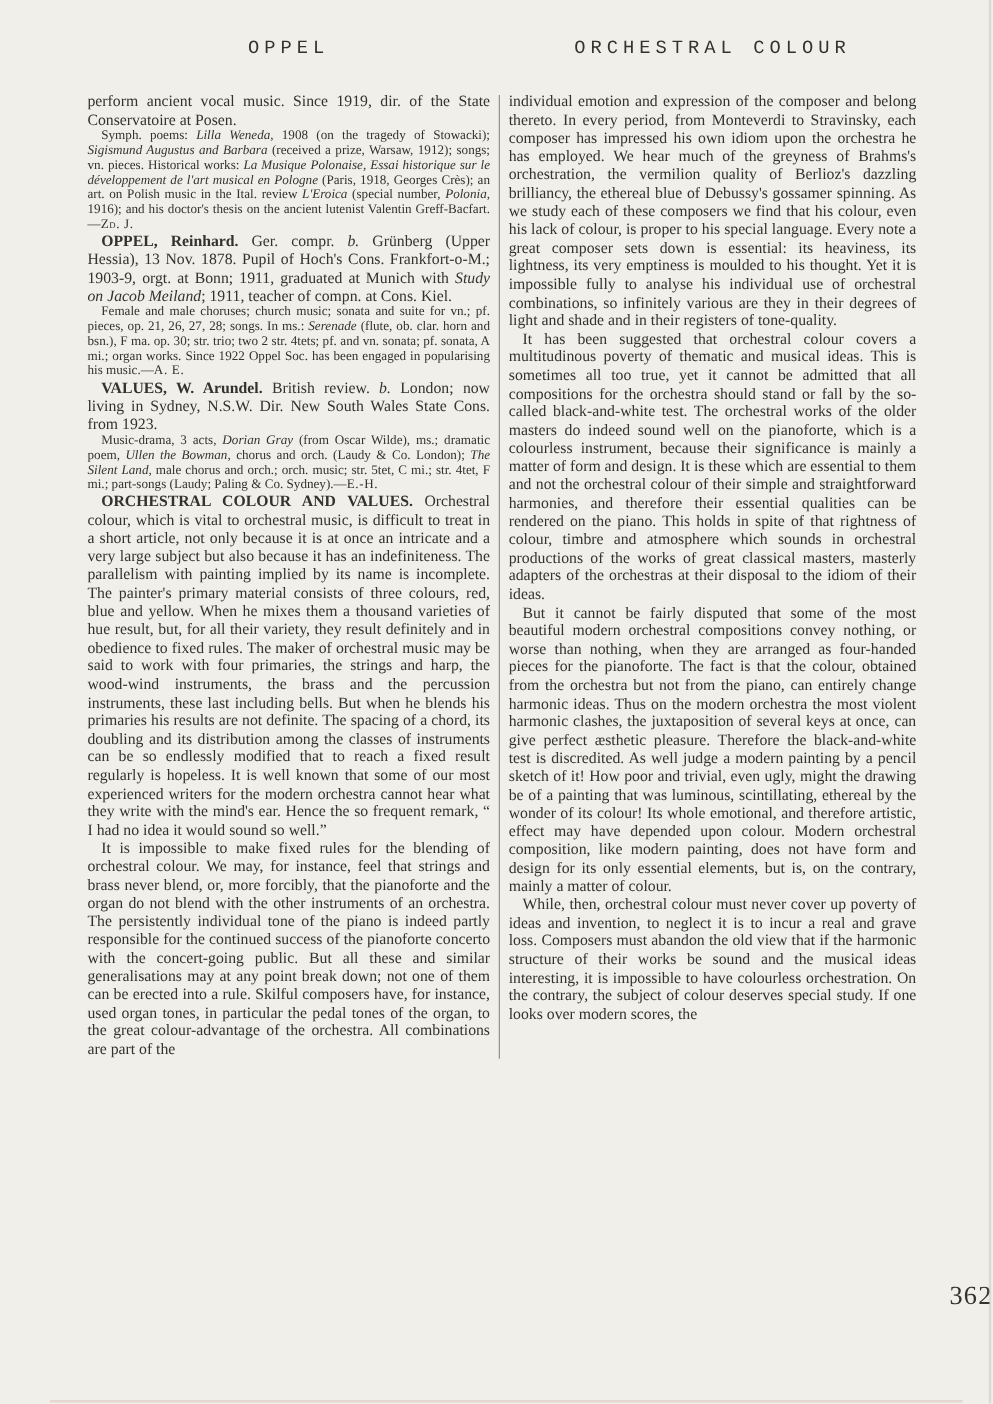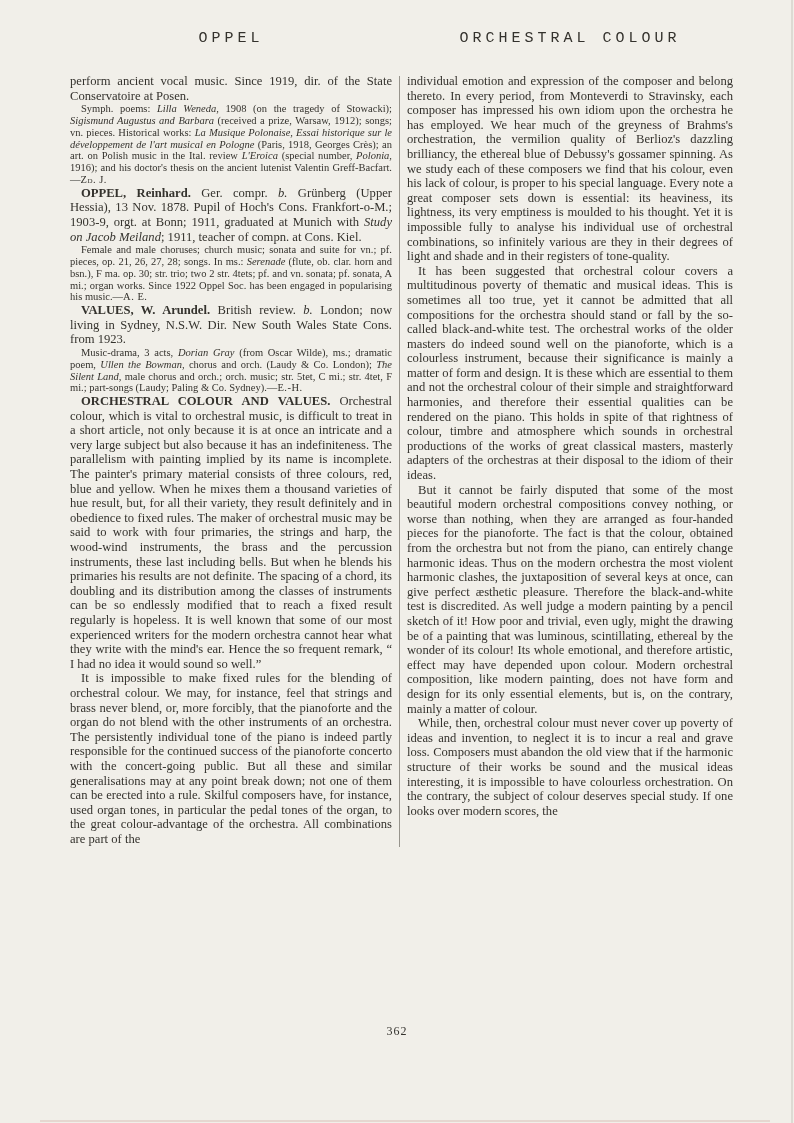--- a/index.html
+++ b/index.html
@@ -57,22 +57,22 @@
   .small { font-size: 10.5px; line-height: 11.8px; }
   .indent { text-indent: 11px; }
   .run-n { }
   .run-b { font-weight: bold; font-family: Liberation Serif, serif; }
   .run-i { font-style: italic; }
   .run-sc { font-variant: small-caps; letter-spacing: 0.5px; }
   .page-number {
     position: absolute;
     top: 1024px; left: 0;
     width: 794px;
-    text-align: center;
-    font-size: 12px;
+    text-align: right;
+    font-size: 21px;
     letter-spacing: 1px;
   }
   .scan-edge-bottom {
     position: absolute;
     left: 40px; bottom: 1px;
     width: 730px; height: 2px;
     background: #dcc2bb;
     opacity: 0.55;
   }
   .scan-edge-right {

